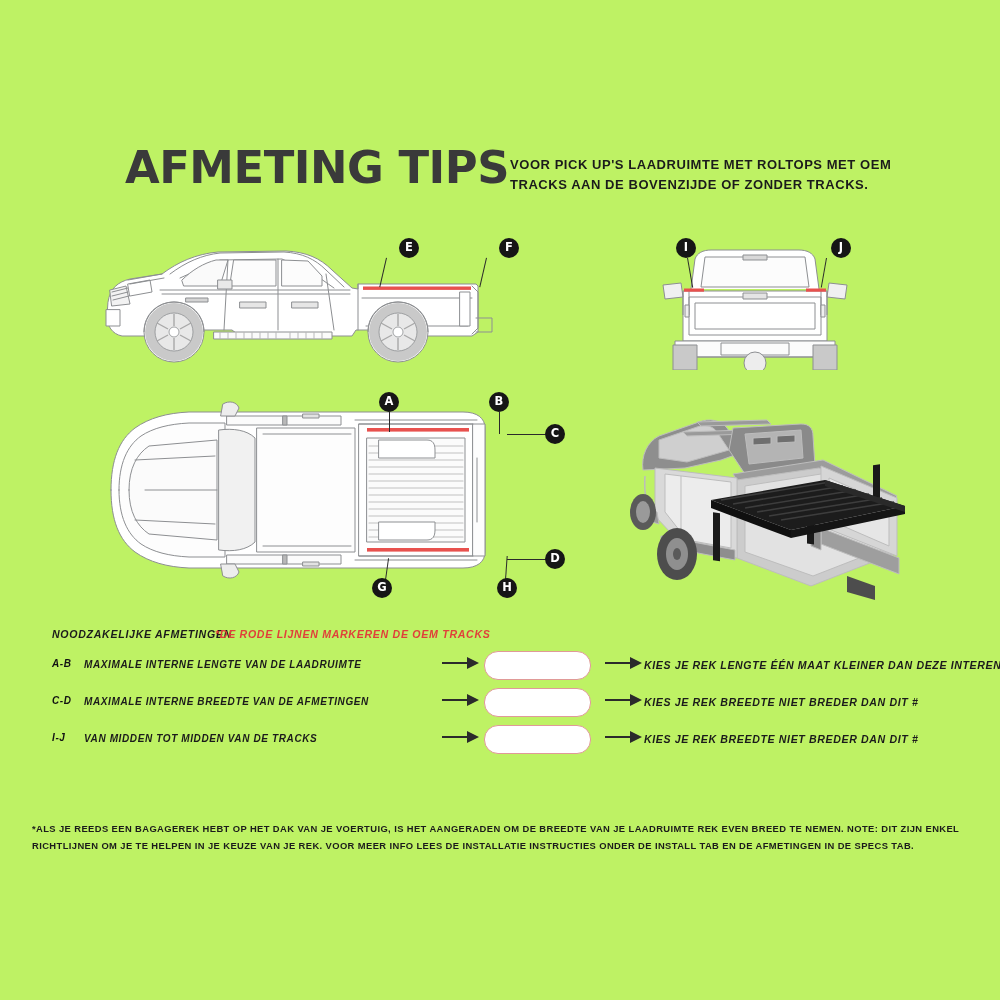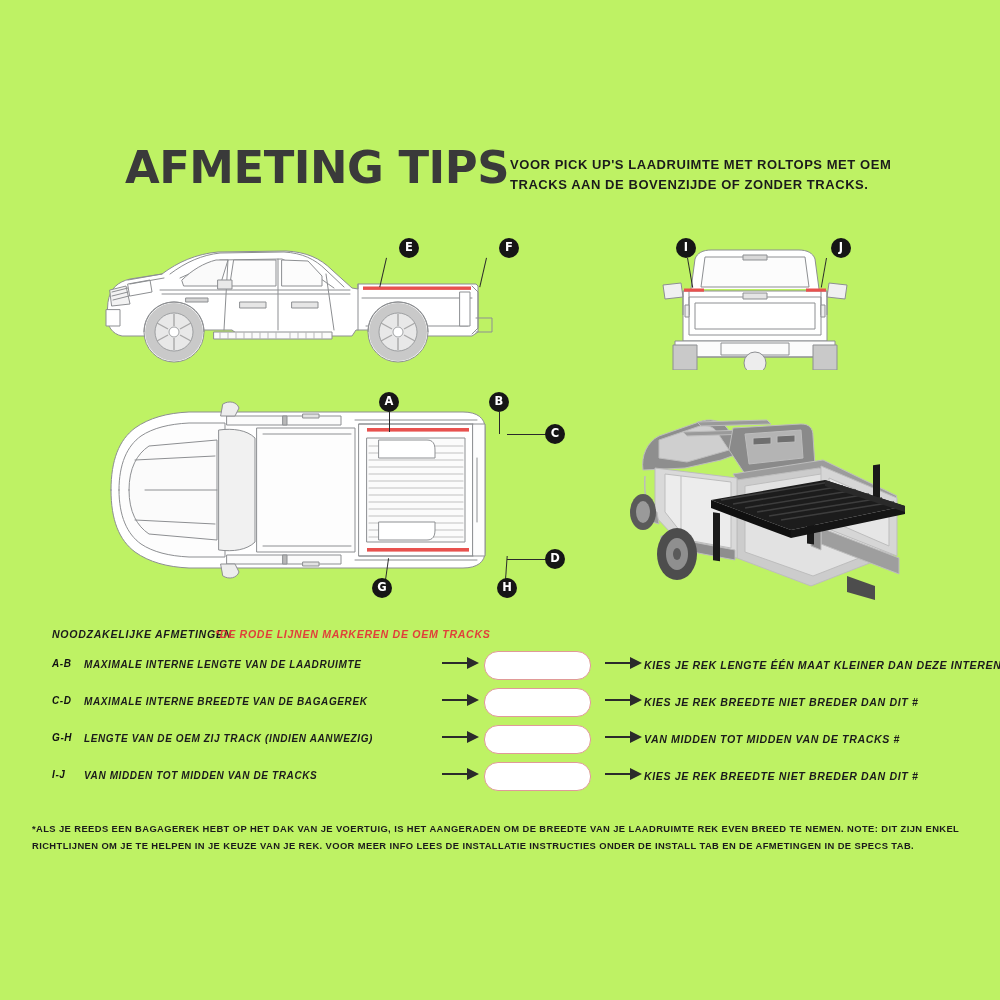--- a/index.html
+++ b/index.html
@@ -412,48 +412,34 @@
       <div class="pill"></div>
       <div class="arrow a2">
           <span class="shaft"></span>
           <span class="head"></span>
         </div>
       <div class="result">KIES JE REK LENGTE ÉÉN MAAT KLEINER DAN DEZE INTEREN AFMETING #</div>
     </div>
 
     <div class="row">
       <div class="pair">C-D</div>
-      <div class="desc">MAXIMALE INTERNE BREEDTE VAN DE BAGAGEREK</div>
+      <div class="desc">MAXIMALE INTERNE BREEDTE VAN DE AFMETINGEN</div>
       <div class="arrow a1">
           <span class="shaft"></span>
           <span class="head"></span>
         </div>
       <div class="pill"></div>
       <div class="arrow a2">
           <span class="shaft"></span>
           <span class="head"></span>
         </div>
       <div class="result">KIES JE REK BREEDTE NIET BREDER DAN DIT #</div>
     </div>
 
 
-    <div class="row">
-      <div class="pair">G-H</div>
-      <div class="desc">LENGTE VAN DE OEM ZIJ TRACK (INDIEN AANWEZIG)</div>
-      <div class="arrow a1">
-          <span class="shaft"></span>
-          <span class="head"></span>
-        </div>
-      <div class="pill"></div>
-      <div class="arrow a2">
-          <span class="shaft"></span>
-          <span class="head"></span>
-        </div>
-      <div class="result">VAN MIDDEN TOT MIDDEN VAN DE TRACKS #</div>
-    </div>
 
     <div class="row">
       <div class="pair">I-J</div>
       <div class="desc">VAN MIDDEN TOT MIDDEN VAN DE TRACKS</div>
       <div class="arrow a1">
           <span class="shaft"></span>
           <span class="head"></span>
         </div>
       <div class="pill"></div>
       <div class="arrow a2">

